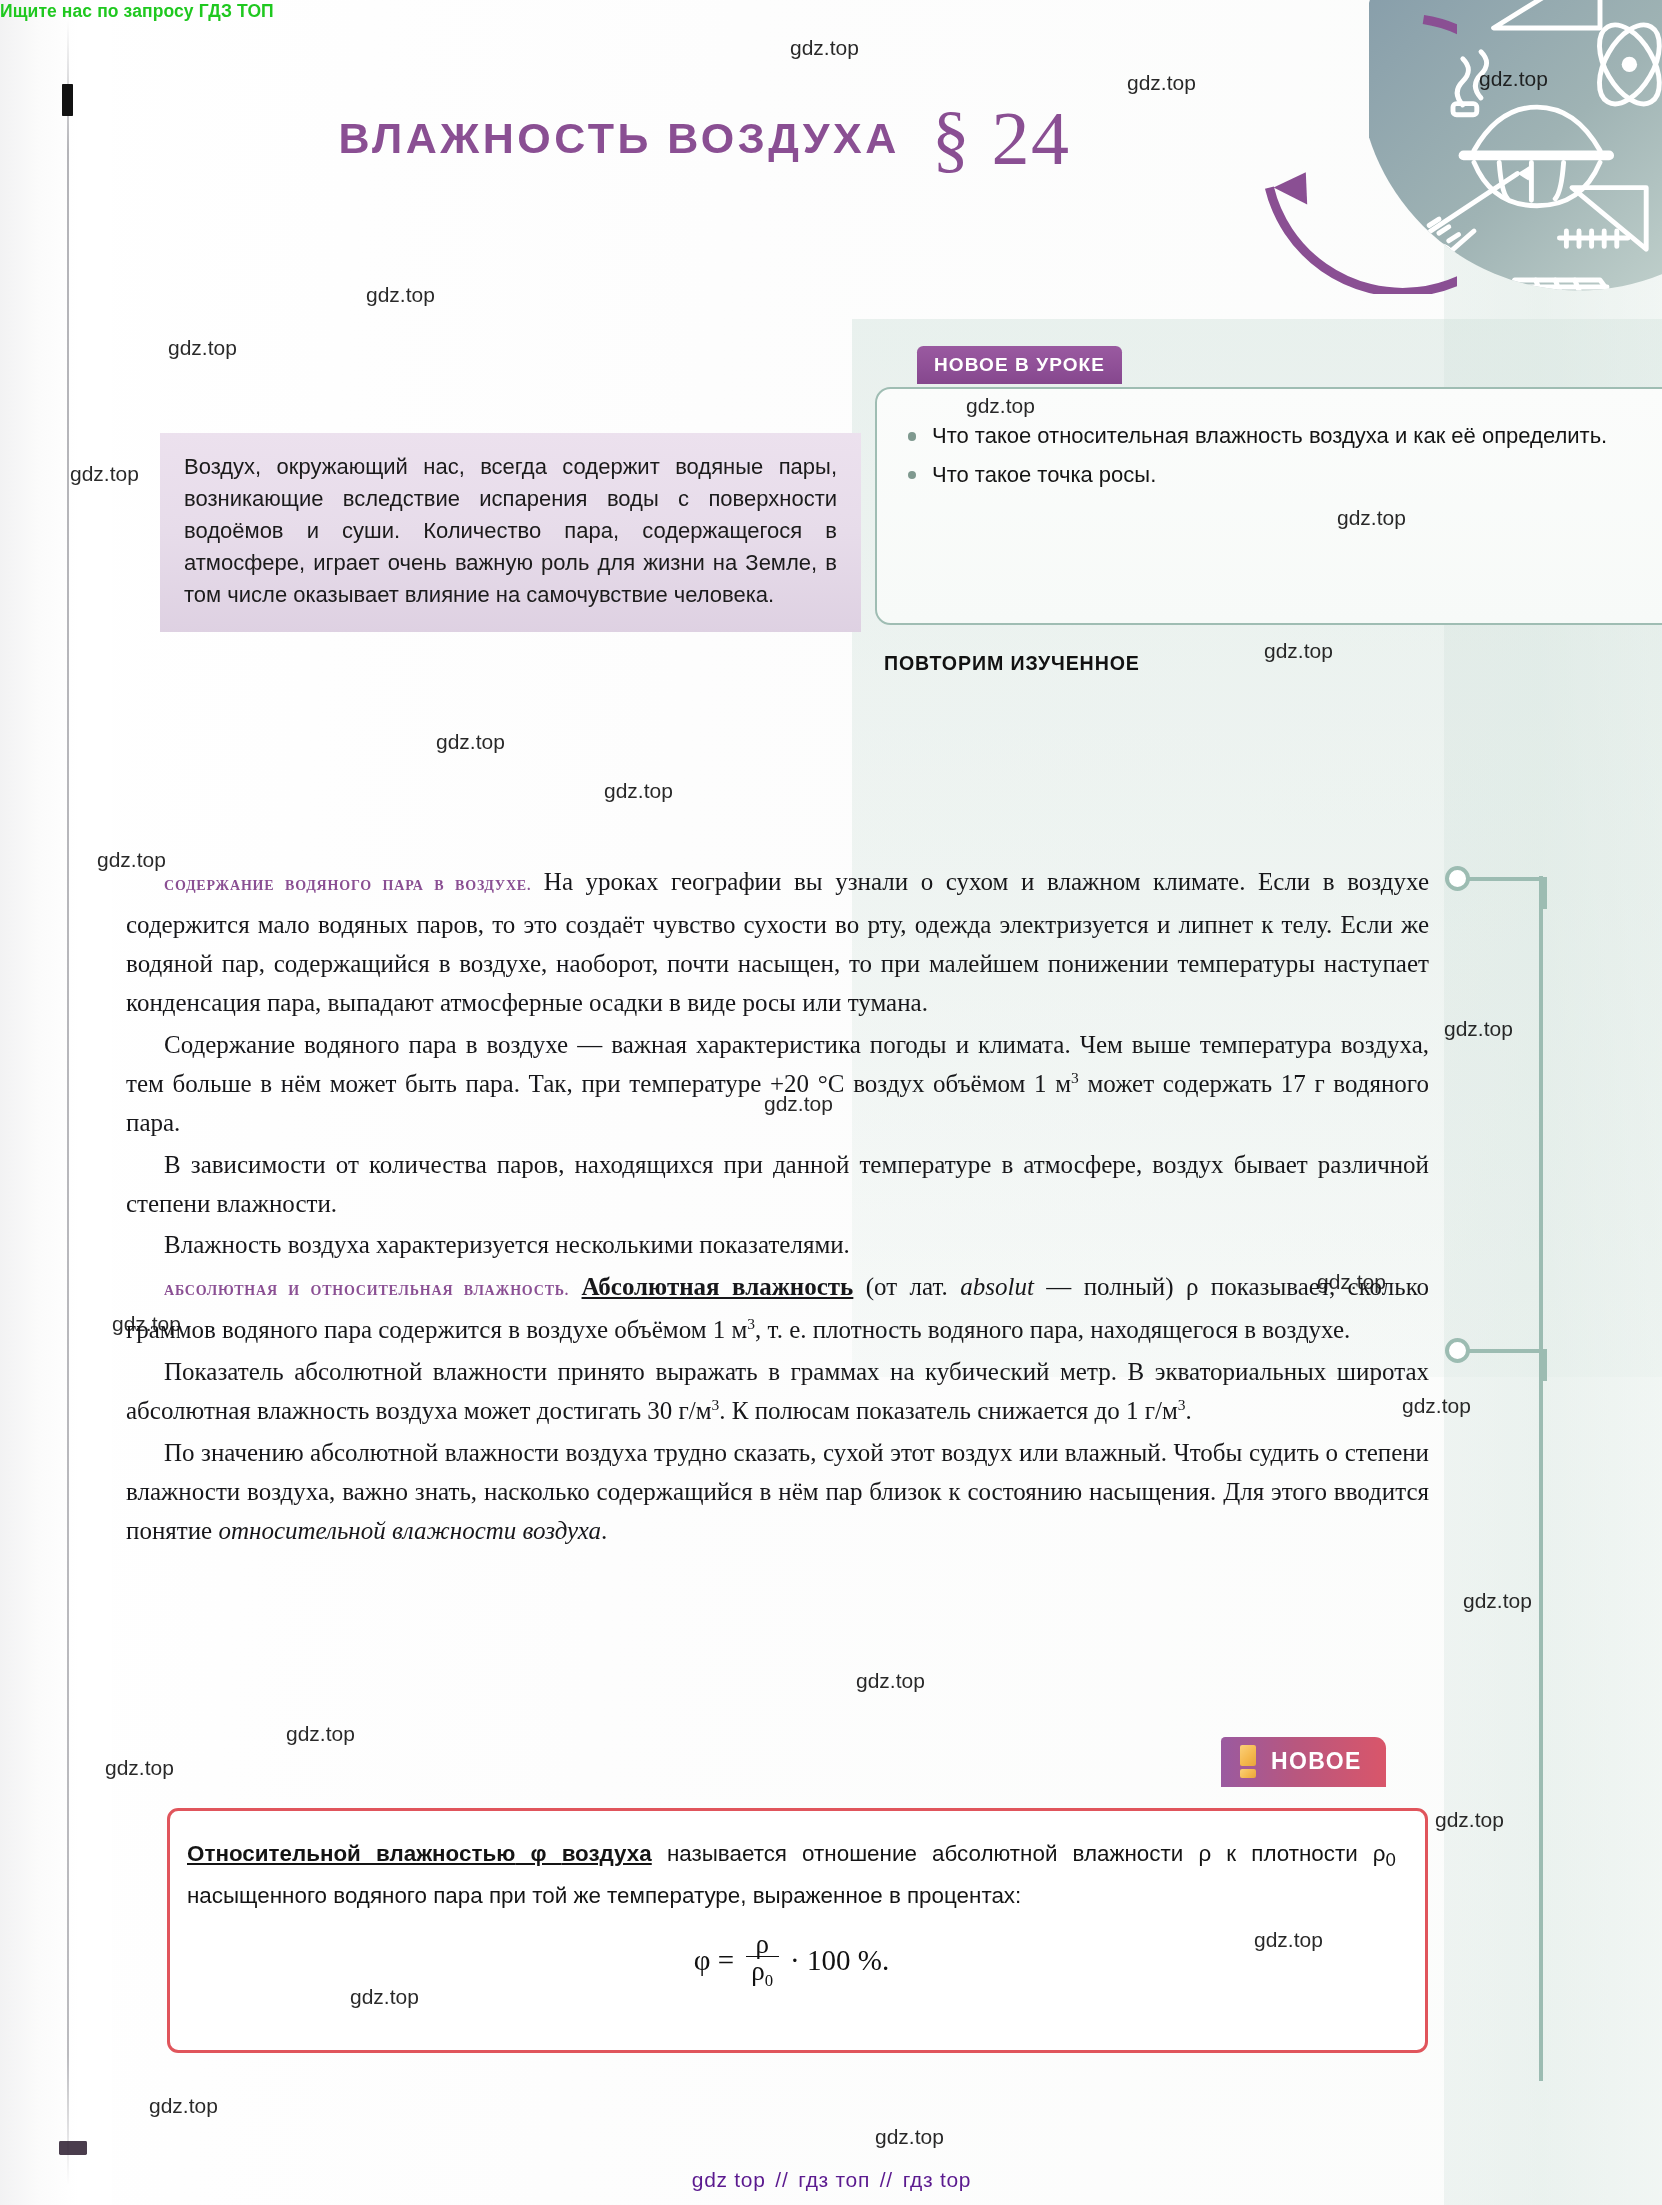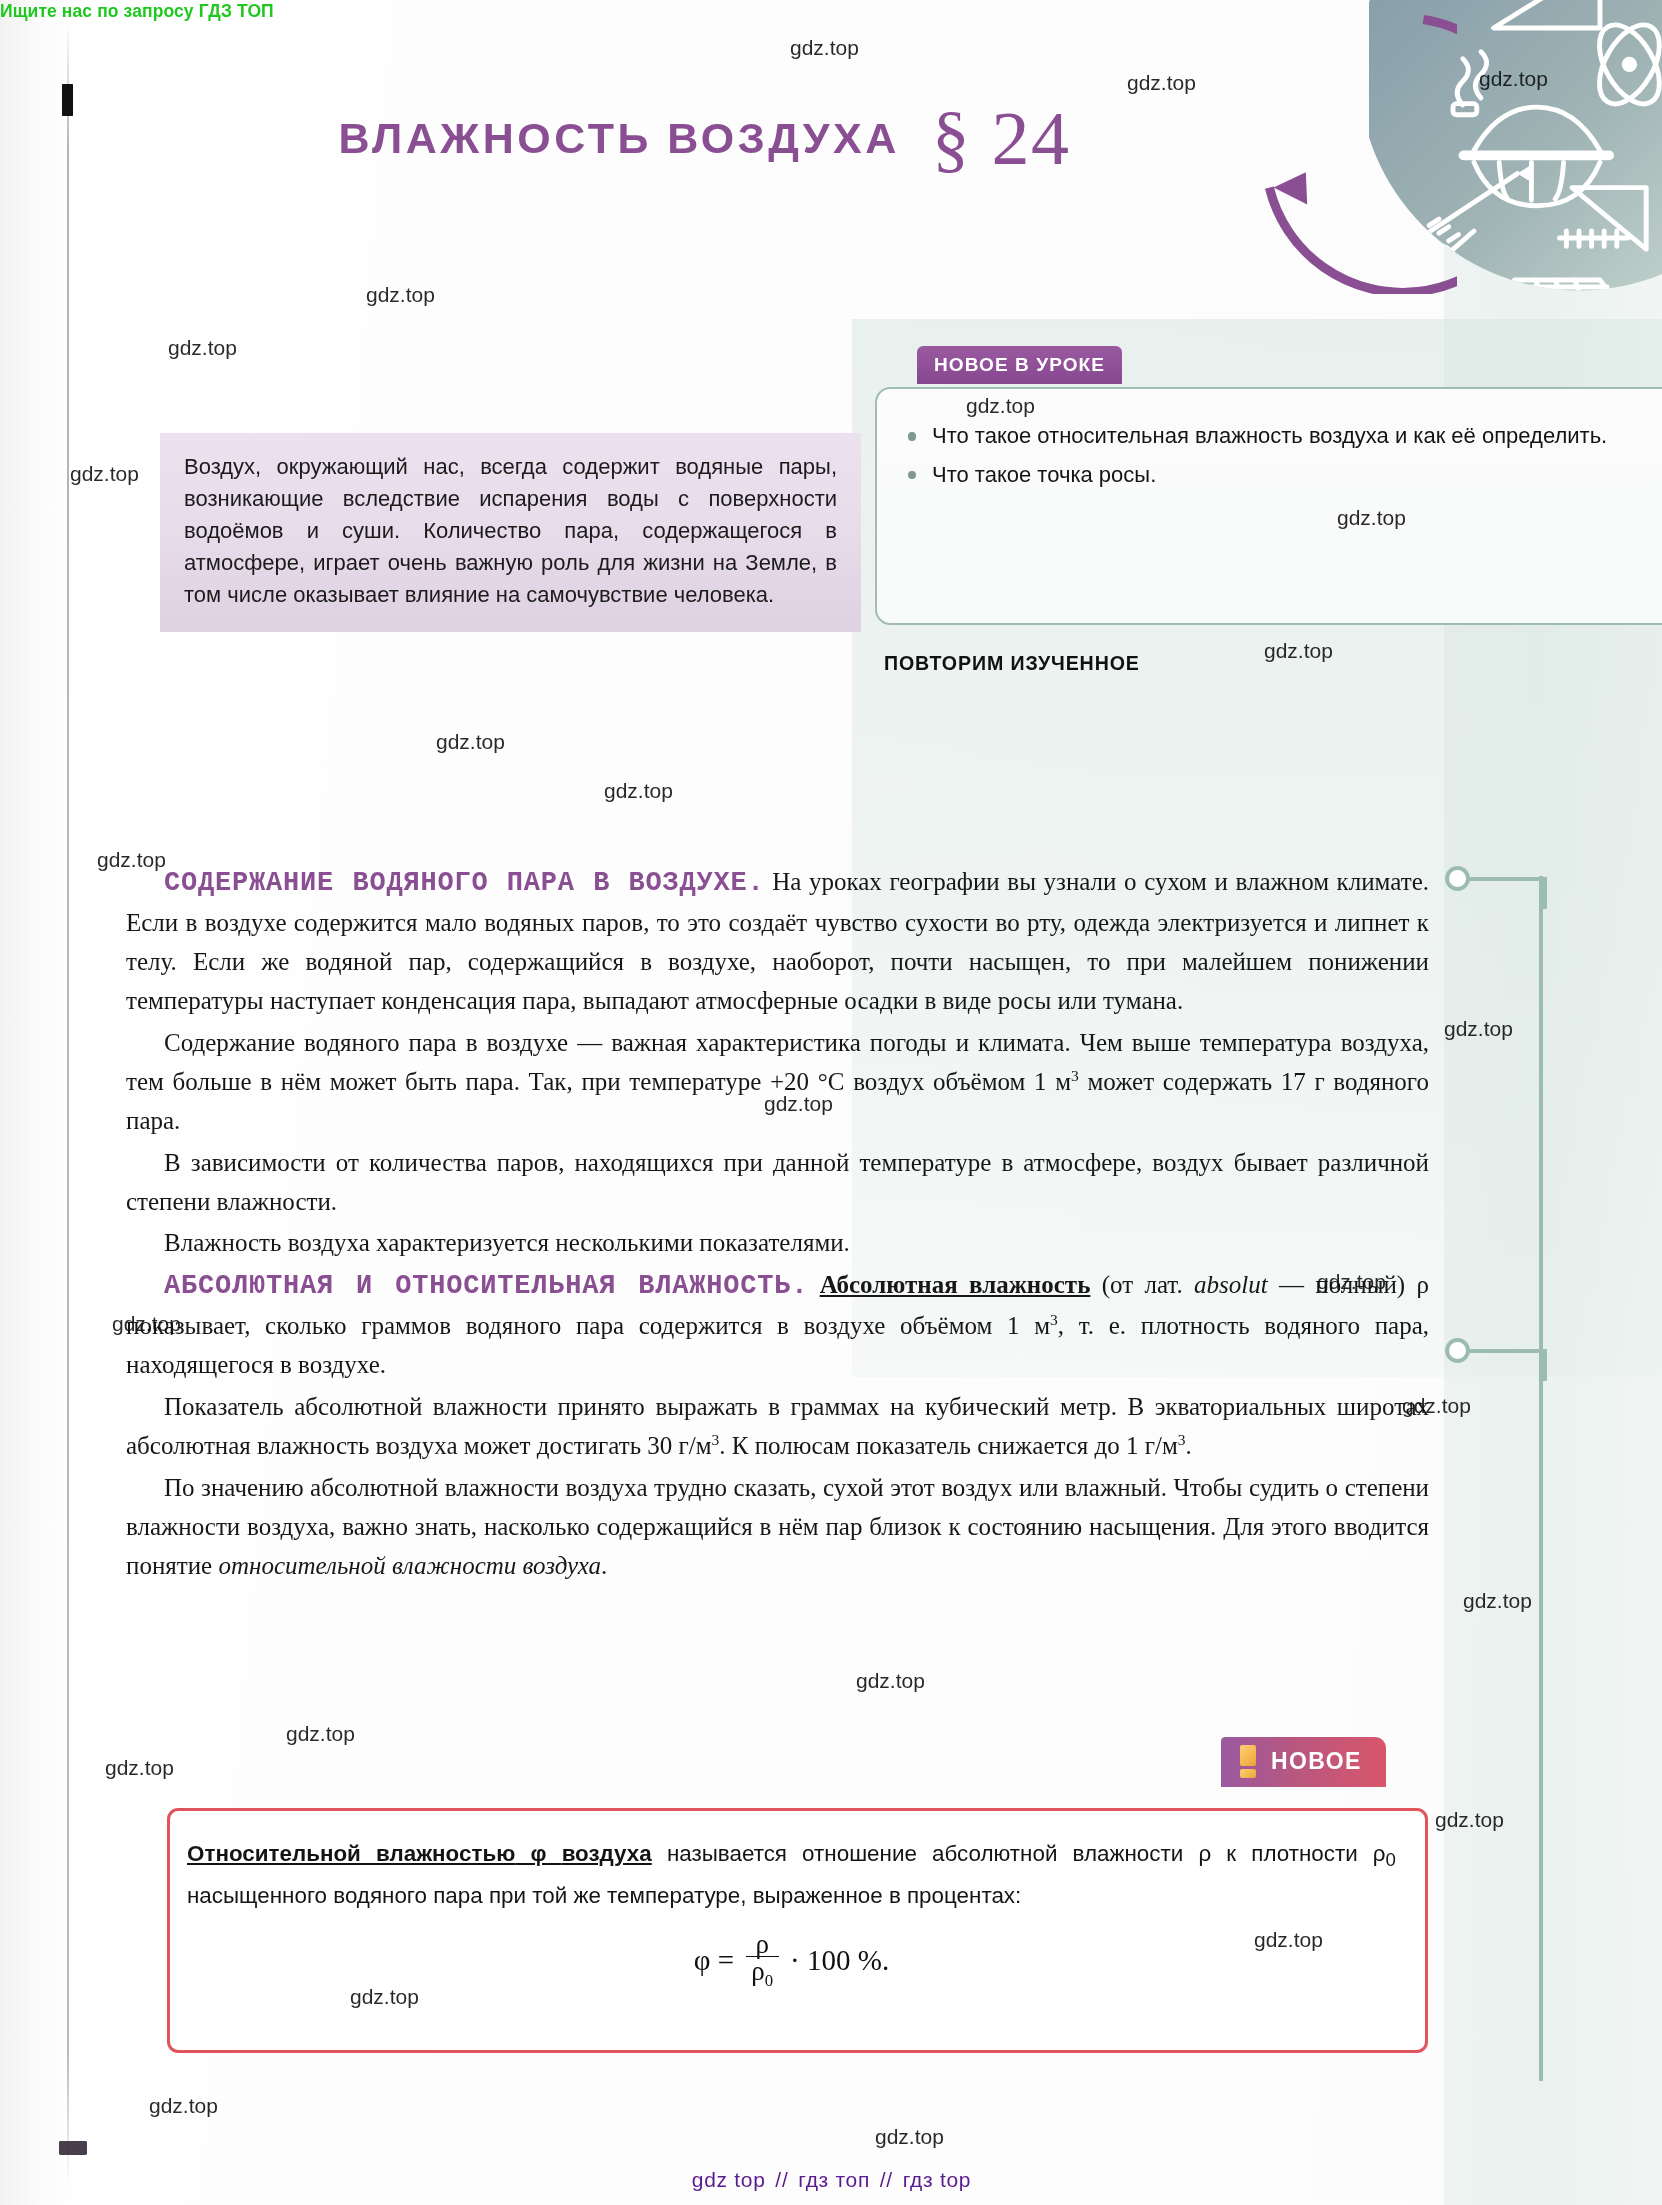--- a/index.html
+++ b/index.html
@@ -114,22 +114,22 @@
 
   
   .body{
     position:absolute;left:126px;top:862px;width:1303px;
     font-family:"Liberation Serif",serif;
     font-size:25px;line-height:39px;color:#17171a;
     text-align:justify;z-index:2;
   }
   .body p{margin:0 0 2.8px 0;text-indent:38px;}
   .secthead{
-    font-family:Liberation Mono, monospace;
-    font-weight:700;font-size:27px;letter-spacing:0.8px;color:#8a4f93;
+    font-family:Liberation Serif, serif;
+    font-weight:700;font-size:14px;letter-spacing:0.8px;color:#8a4f93;
   }
   .bold{font-weight:700;text-decoration:underline;}
   .ital{font-style:italic;}
   sup{font-size:.62em;vertical-align:super;line-height:0;}
 
   
   .rail{position:absolute;left:1539px;top:876px;width:4.2px;height:1205px;
     background:#9cbcb2;z-index:3;}
   .lolli{position:absolute;z-index:4;}
   .lolli .ring{

